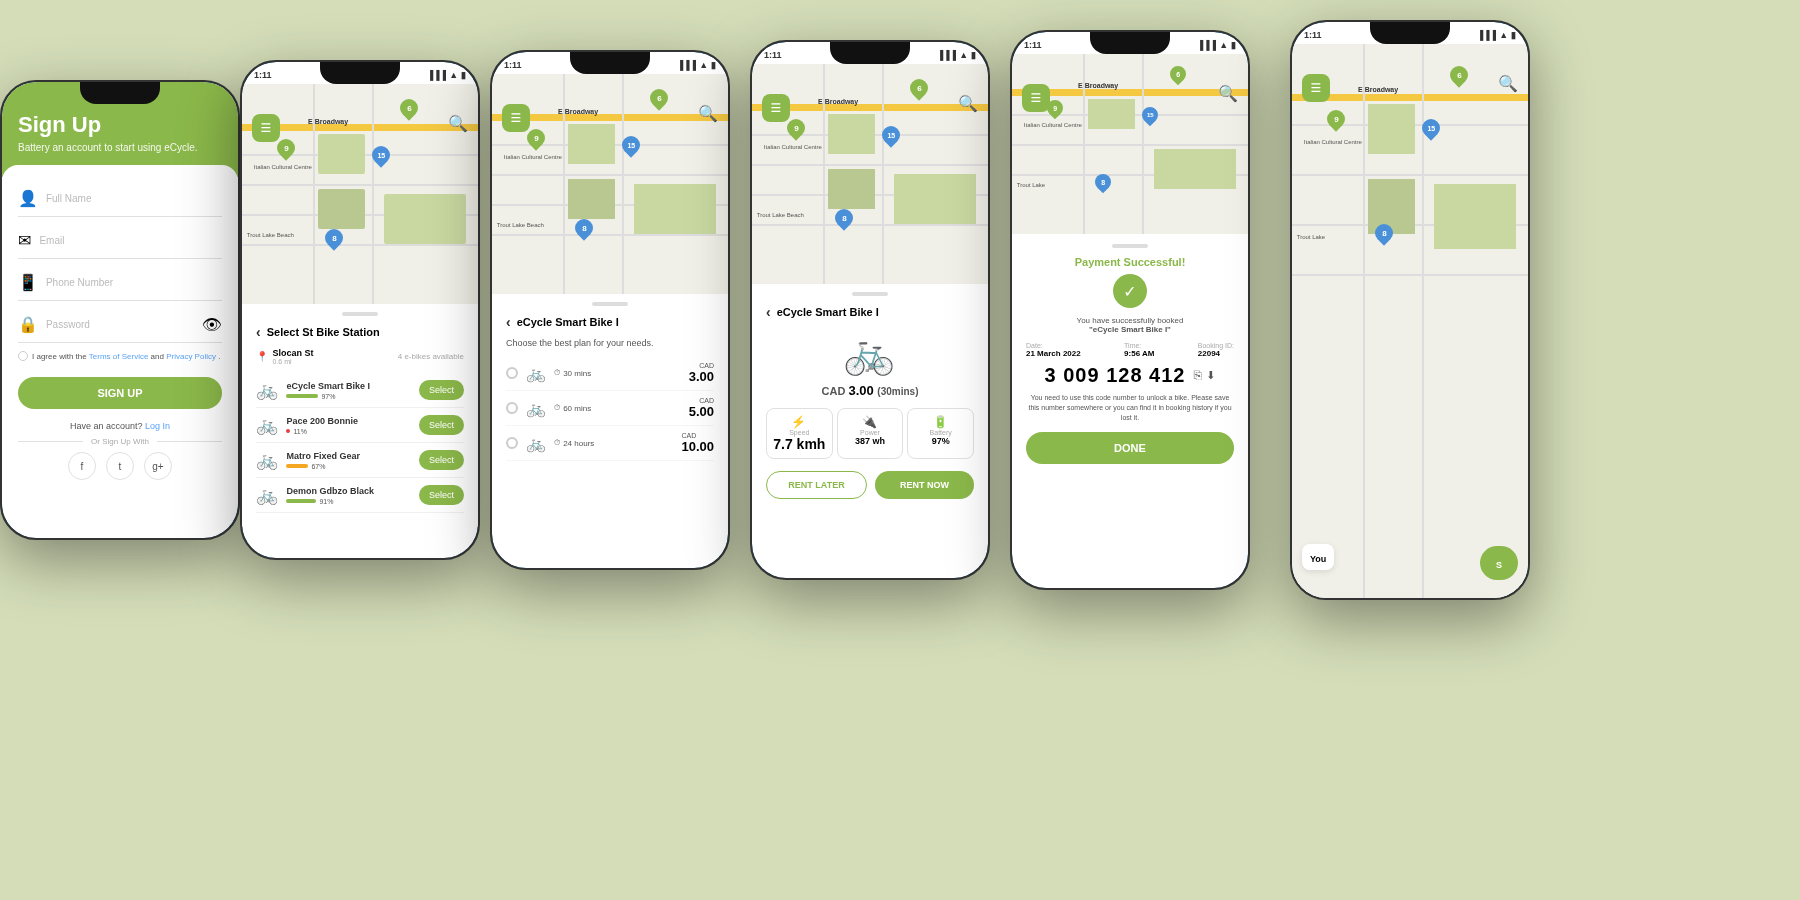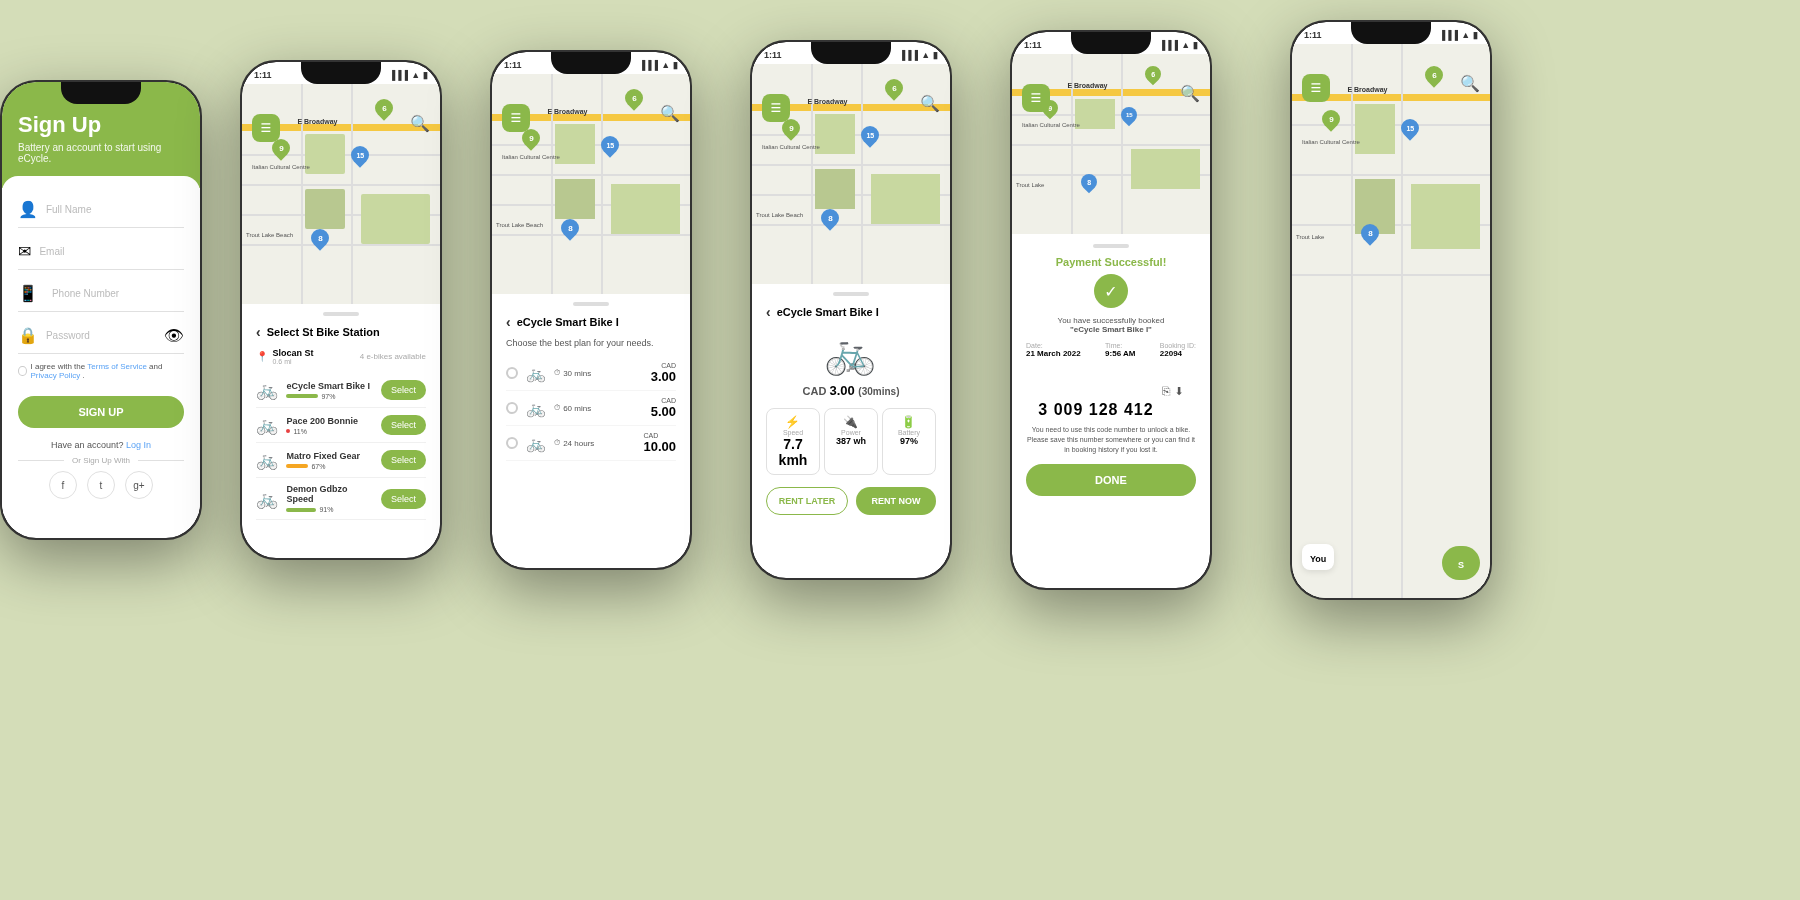--- a/index.html
+++ b/index.html
@@ -7,23 +7,23 @@
       width: 1800px;
       height: 900px;
       background: #d4ddb8;
       font-family: -apple-system, BlinkMacSystemFont, 'Segoe UI', sans-serif;
       overflow: hidden;
       display: flex;
       align-items: center;
       justify-content: center;
     }
     .phone {
-      width: 202px;
+      width: 240px;
       height: 460px;
-      background: #000000;
+      background: #0c4a6e;
       border-radius: 36px;
       position: relative;
       box-shadow: 0 20px 60px rgba(0,0,0,0.4);
       overflow: hidden;
       border: 2px solid #333;
       padding-left: 17px;
     }
     .phone-screen {
       position: absolute;
       top: 0; left: 0; right: 0; bottom: 0;
@@ -242,21 +242,21 @@
         <div class="form-field">
           <span>👤</span>
           <span style="font-size:10px;color:#bbb;">Full Name</span>
         </div>
         <div class="form-field">
           <span>✉</span>
           <span style="font-size:10px;color:#bbb;">Email</span>
         </div>
         <div class="form-field">
           <span>📱</span>
-          <span style="font-size:10px;color:#bbb;margin-left:6px;">Phone Number</span>
+          <span style="font-size:10px;color:#bbb;">Phone Number</span>
         </div>
         <div class="form-field">
           <span>🔒</span>
           <span style="font-size:10px;color:#bbb;flex:1;">Password</span>
           <span>👁</span>
         </div>
         <div style="font-size:8px;color:#555;margin:8px 0;display:flex;align-items:center;gap:4px;">
           <div style="width:10px;height:10px;border:1px solid #ccc;border-radius:50%;"></div>
           <span>
             <span>I agree with the </span>
@@ -386,21 +386,21 @@
             <div class="battery-bar">
               <div class="battery-fill" style="width:22px;background:#f5a623;"></div>
               <span class="battery-pct">67%</span>
             </div>
           </div>
           <button class="select-btn">Select</button>
         </div>
         <div class="bike-list-item">
           <span class="bike-icon">🚲</span>
           <div class="bike-info">
-            <div class="bike-name">Demon Gdbzo Speed</div>
+            <div class="bike-name">Demon Gdbzo Black</div>
             <div class="battery-bar">
               <div class="battery-fill" style="width:30px;background:#8bb84a;"></div>
               <span class="battery-pct">91%</span>
             </div>
           </div>
           <button class="select-btn">Select</button>
         </div>
       </div>
     </div>
   </div>
@@ -654,21 +654,21 @@
           <div>
             <div style="font-size:7px;color:#aaa;">Time:</div>
             <div style="font-size:8px;font-weight:600;">9:56 AM</div>
           </div>
           <div>
             <div style="font-size:7px;color:#aaa;">Booking ID:</div>
             <div style="font-size:8px;font-weight:600;">22094</div>
           </div>
         </div>
         <div style="display:flex;align-items:center;justify-content:center;gap:8px;margin:4px 0 6px;">
-          <span style="font-size:16px;font-weight:700;letter-spacing:1px;margin-top:37px;">3 009 128 412</span>
+          <span style="font-size:20px;font-weight:700;letter-spacing:1px;">3 009 128 412</span>
           <div style="display:flex;gap:4px;">
             <span style="font-size:11px;color:#555;cursor:pointer;">⎘</span>
             <span style="font-size:11px;color:#555;cursor:pointer;">⬇</span>
           </div>
         </div>
         <div style="font-size:7px;color:#555;text-align:center;margin-bottom:10px;line-height:1.4;">You need to use this code number to unlock a bike. Please save this number somewhere or you can find it in booking history if you lost it.</div>
         <button class="done-btn">DONE</button>
       </div>
     </div>
   </div>

